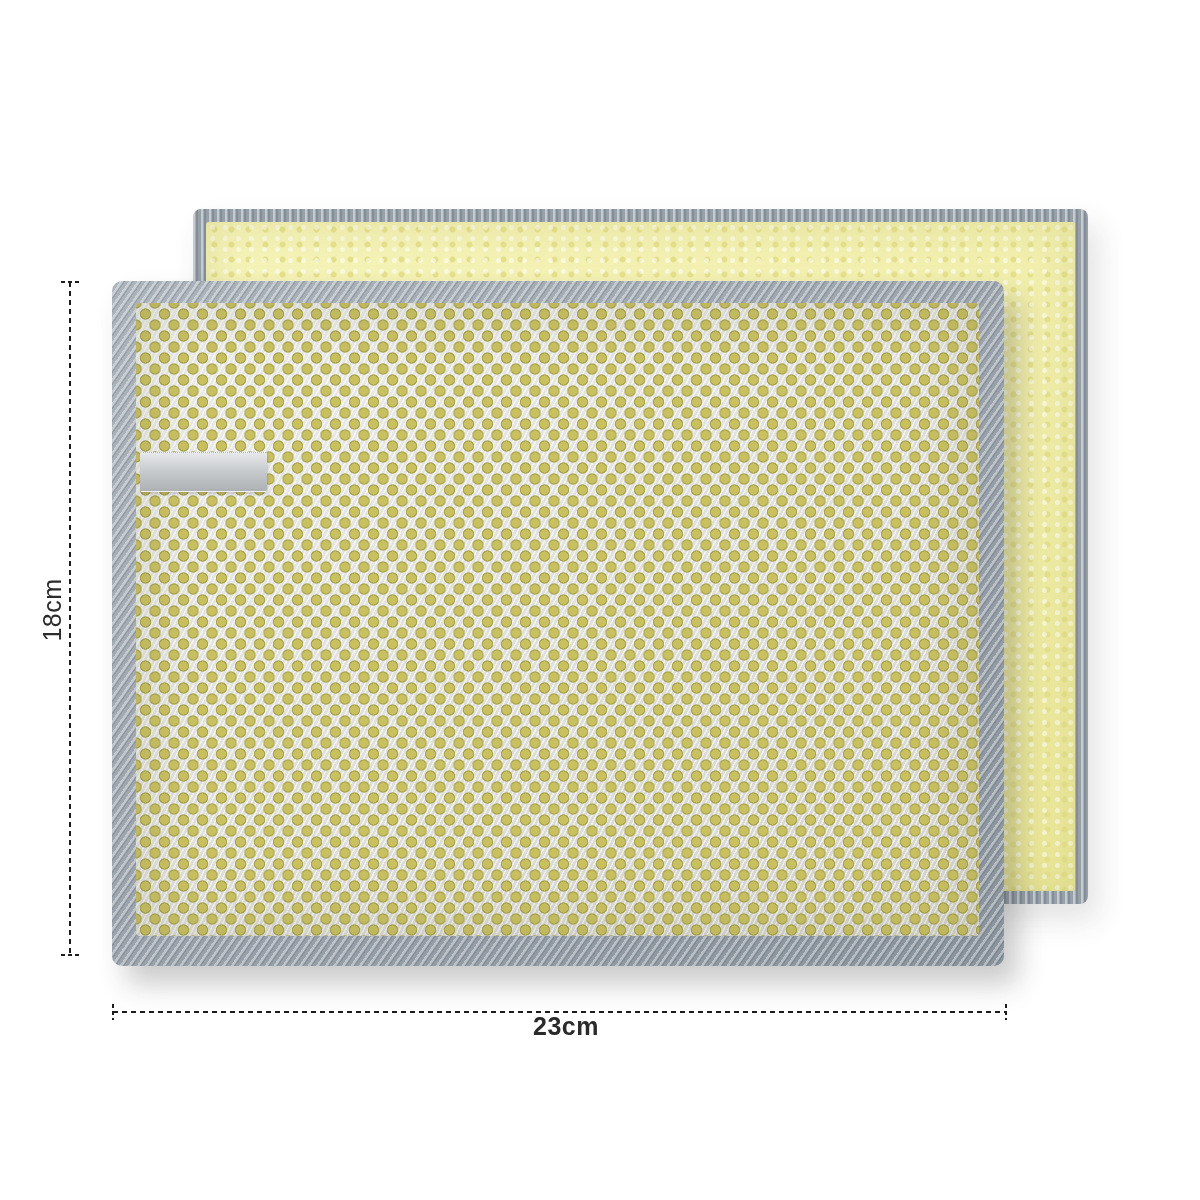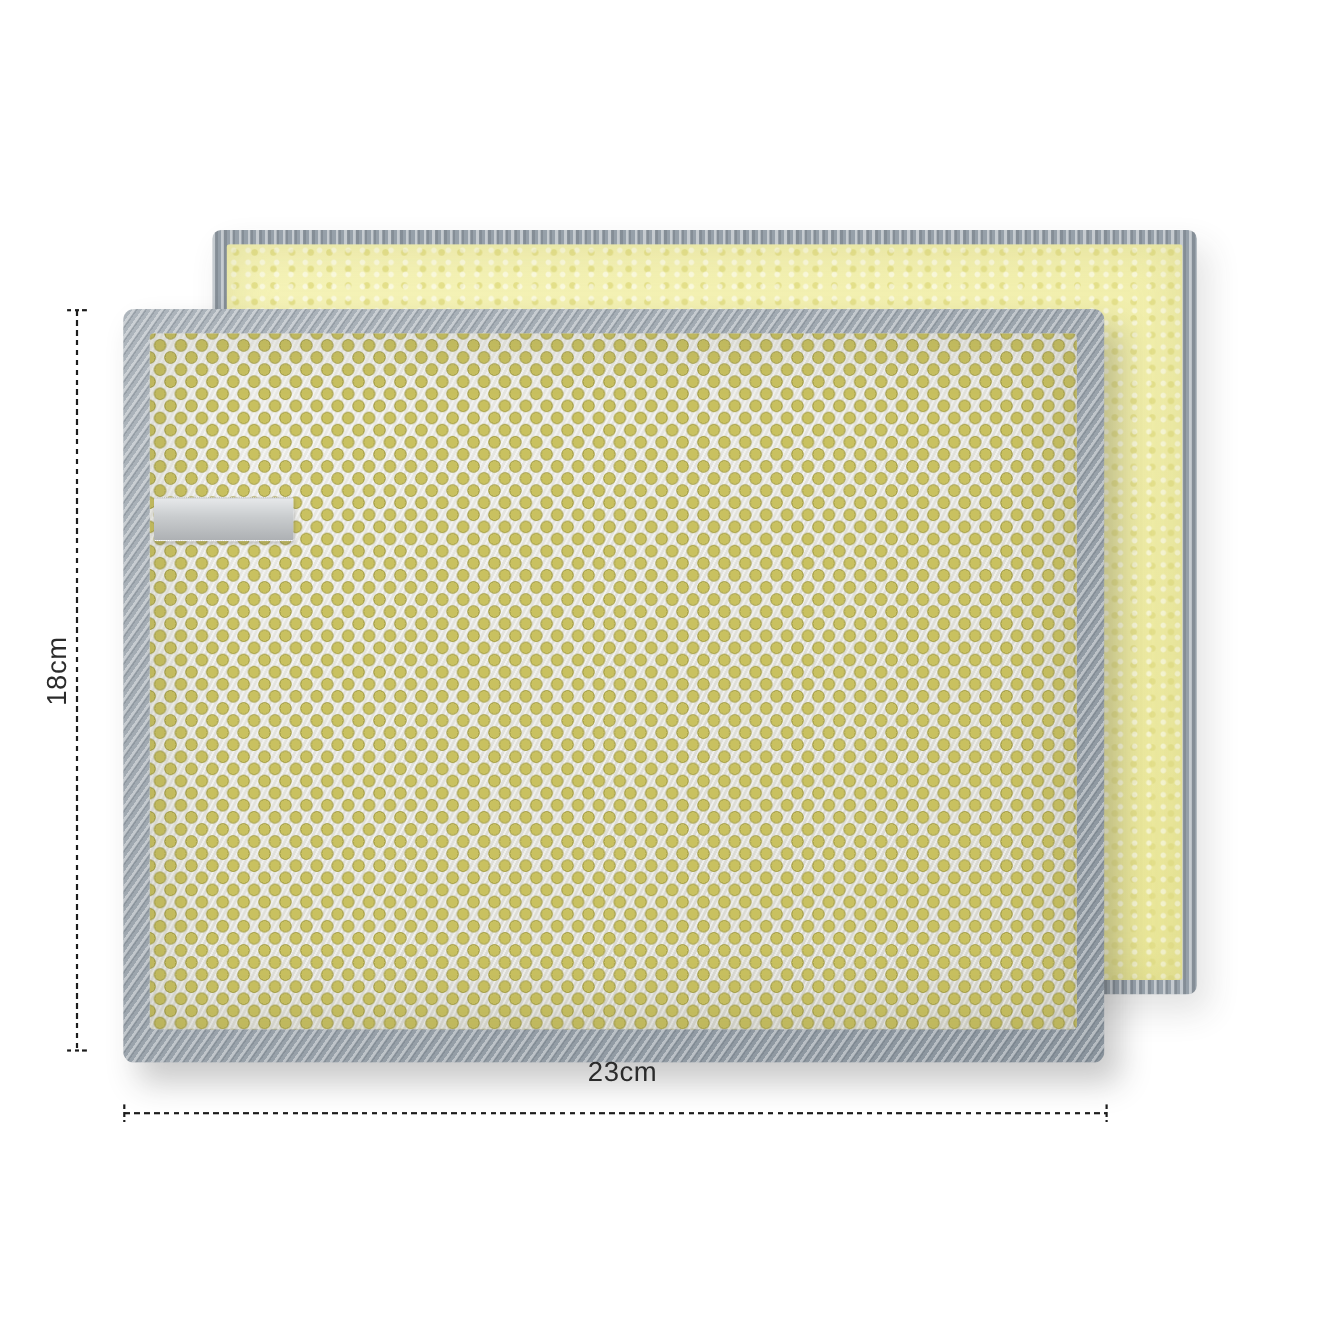--- a/index.html
+++ b/index.html
@@ -83,21 +83,21 @@
   }
   .cap-left{left:112px;} .cap-right{left:1005px;}
   .dim-label{
     color:var(--label-text,#2b2b2b);font-size:25px;line-height:30px;
     letter-spacing:.5px;text-align:center;
   }
   .label-height{
     left:-8px;top:595px;width:120px;height:30px;
     transform:rotate(-90deg);transform-origin:center center;
   }
-  .label-width{left:516px;top:960px;width:100px;height:30px;}
+  .label-width{left:516px;top:1011px;width:100px;height:30px;font-weight:bold;}
 </style>
 </head>
 <body>
 
 <div class="scene">
 
   <div class="backpad">
     <div class="backpad-surface"></div>
   </div>
 

